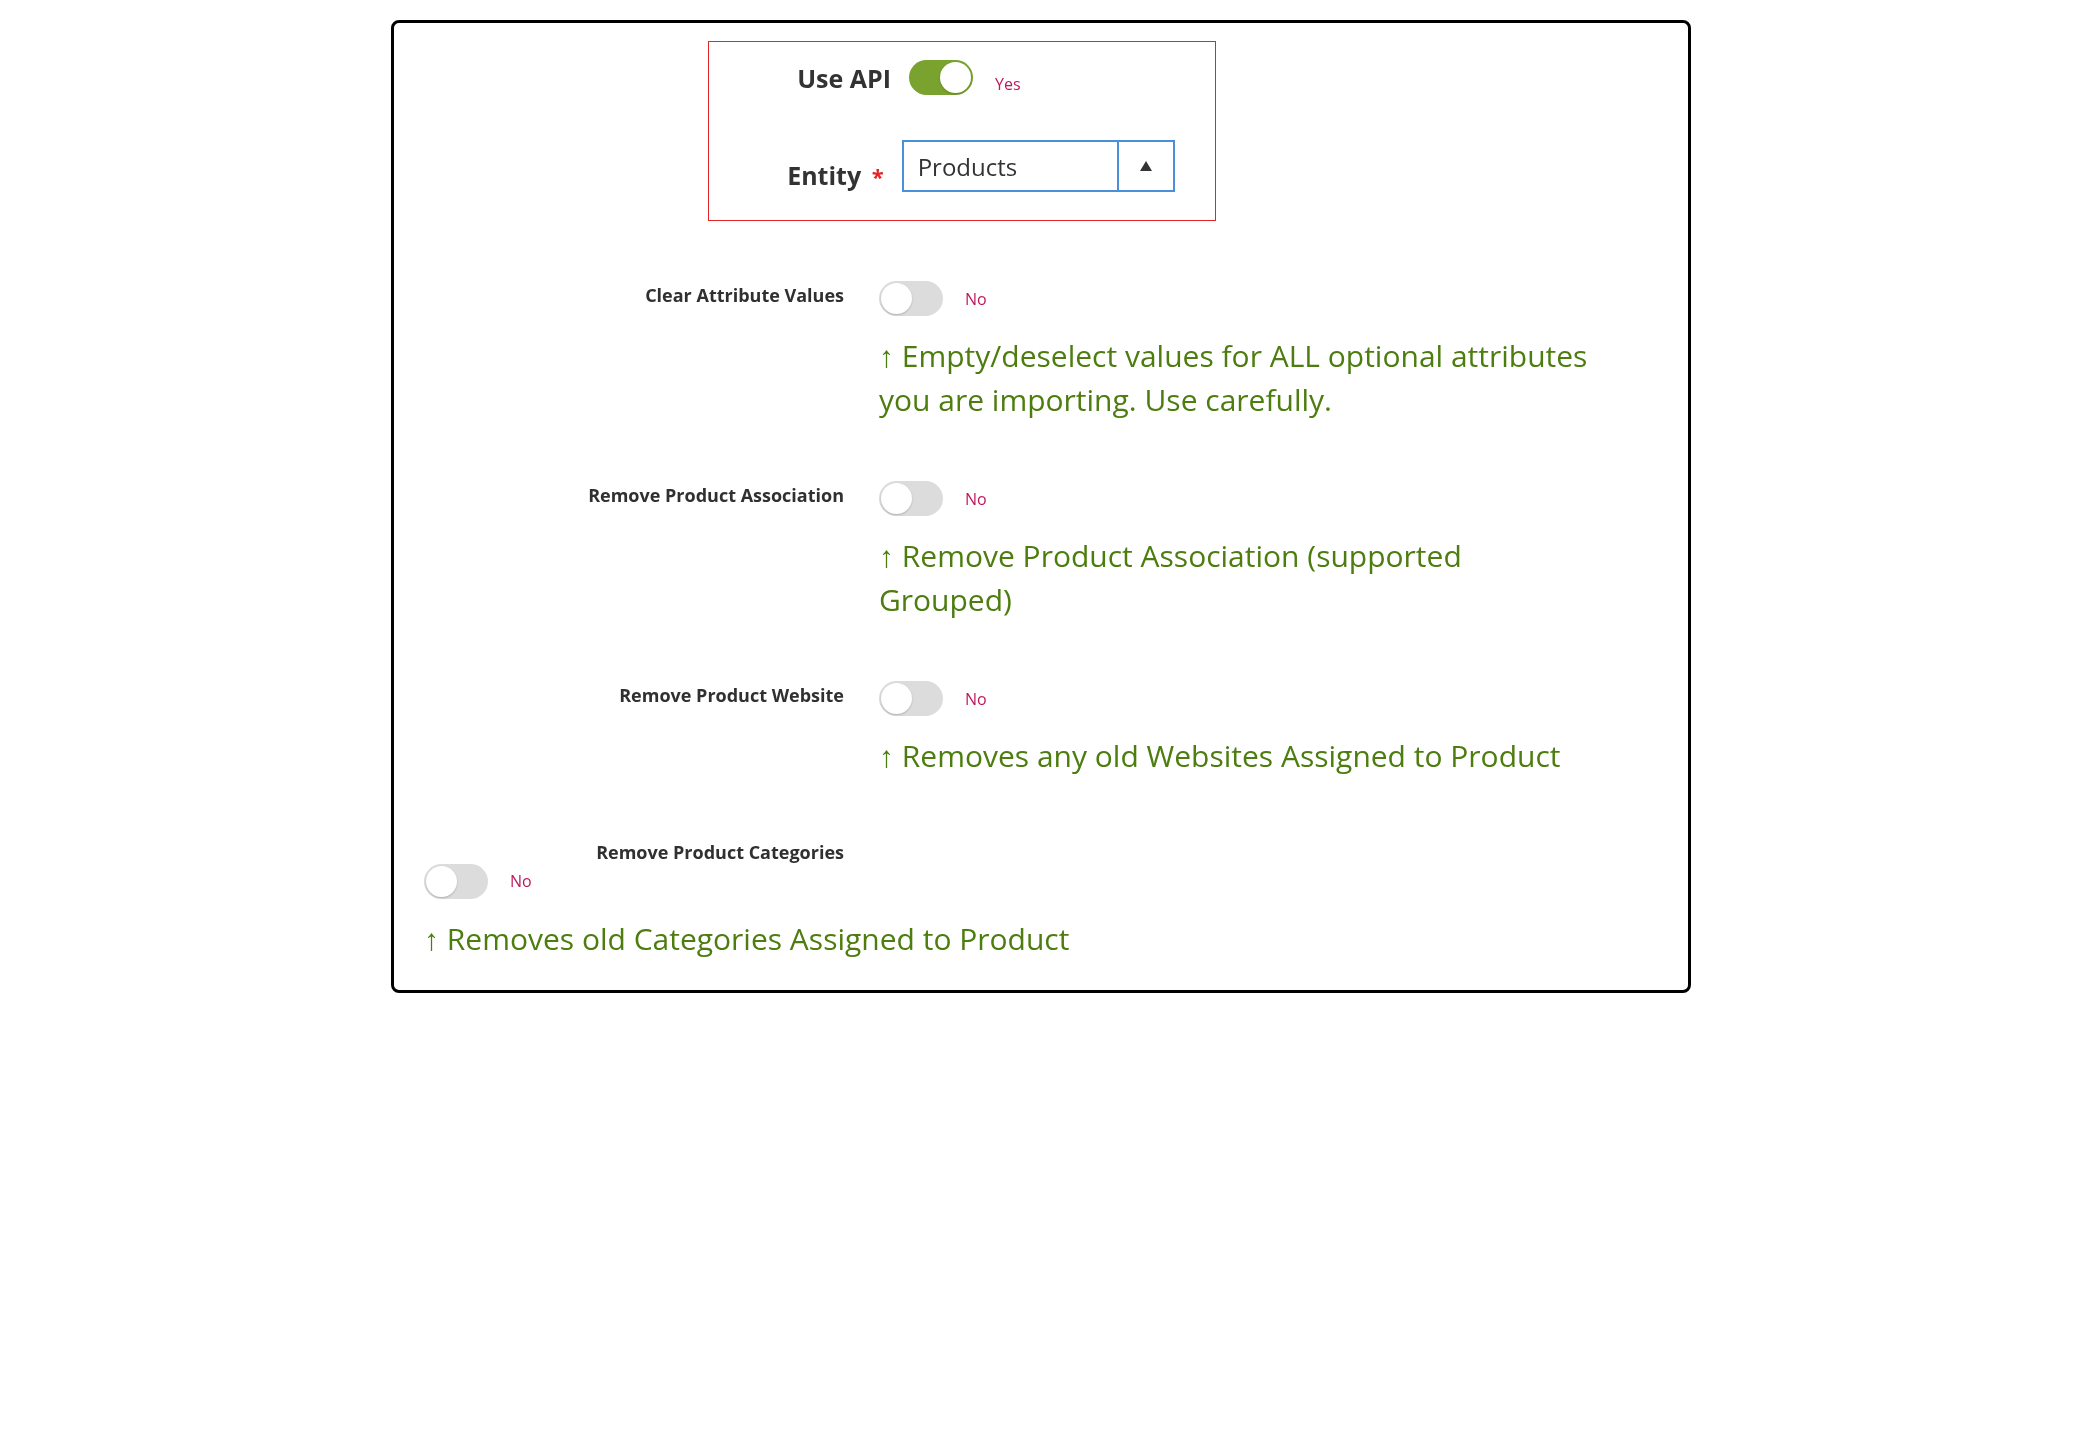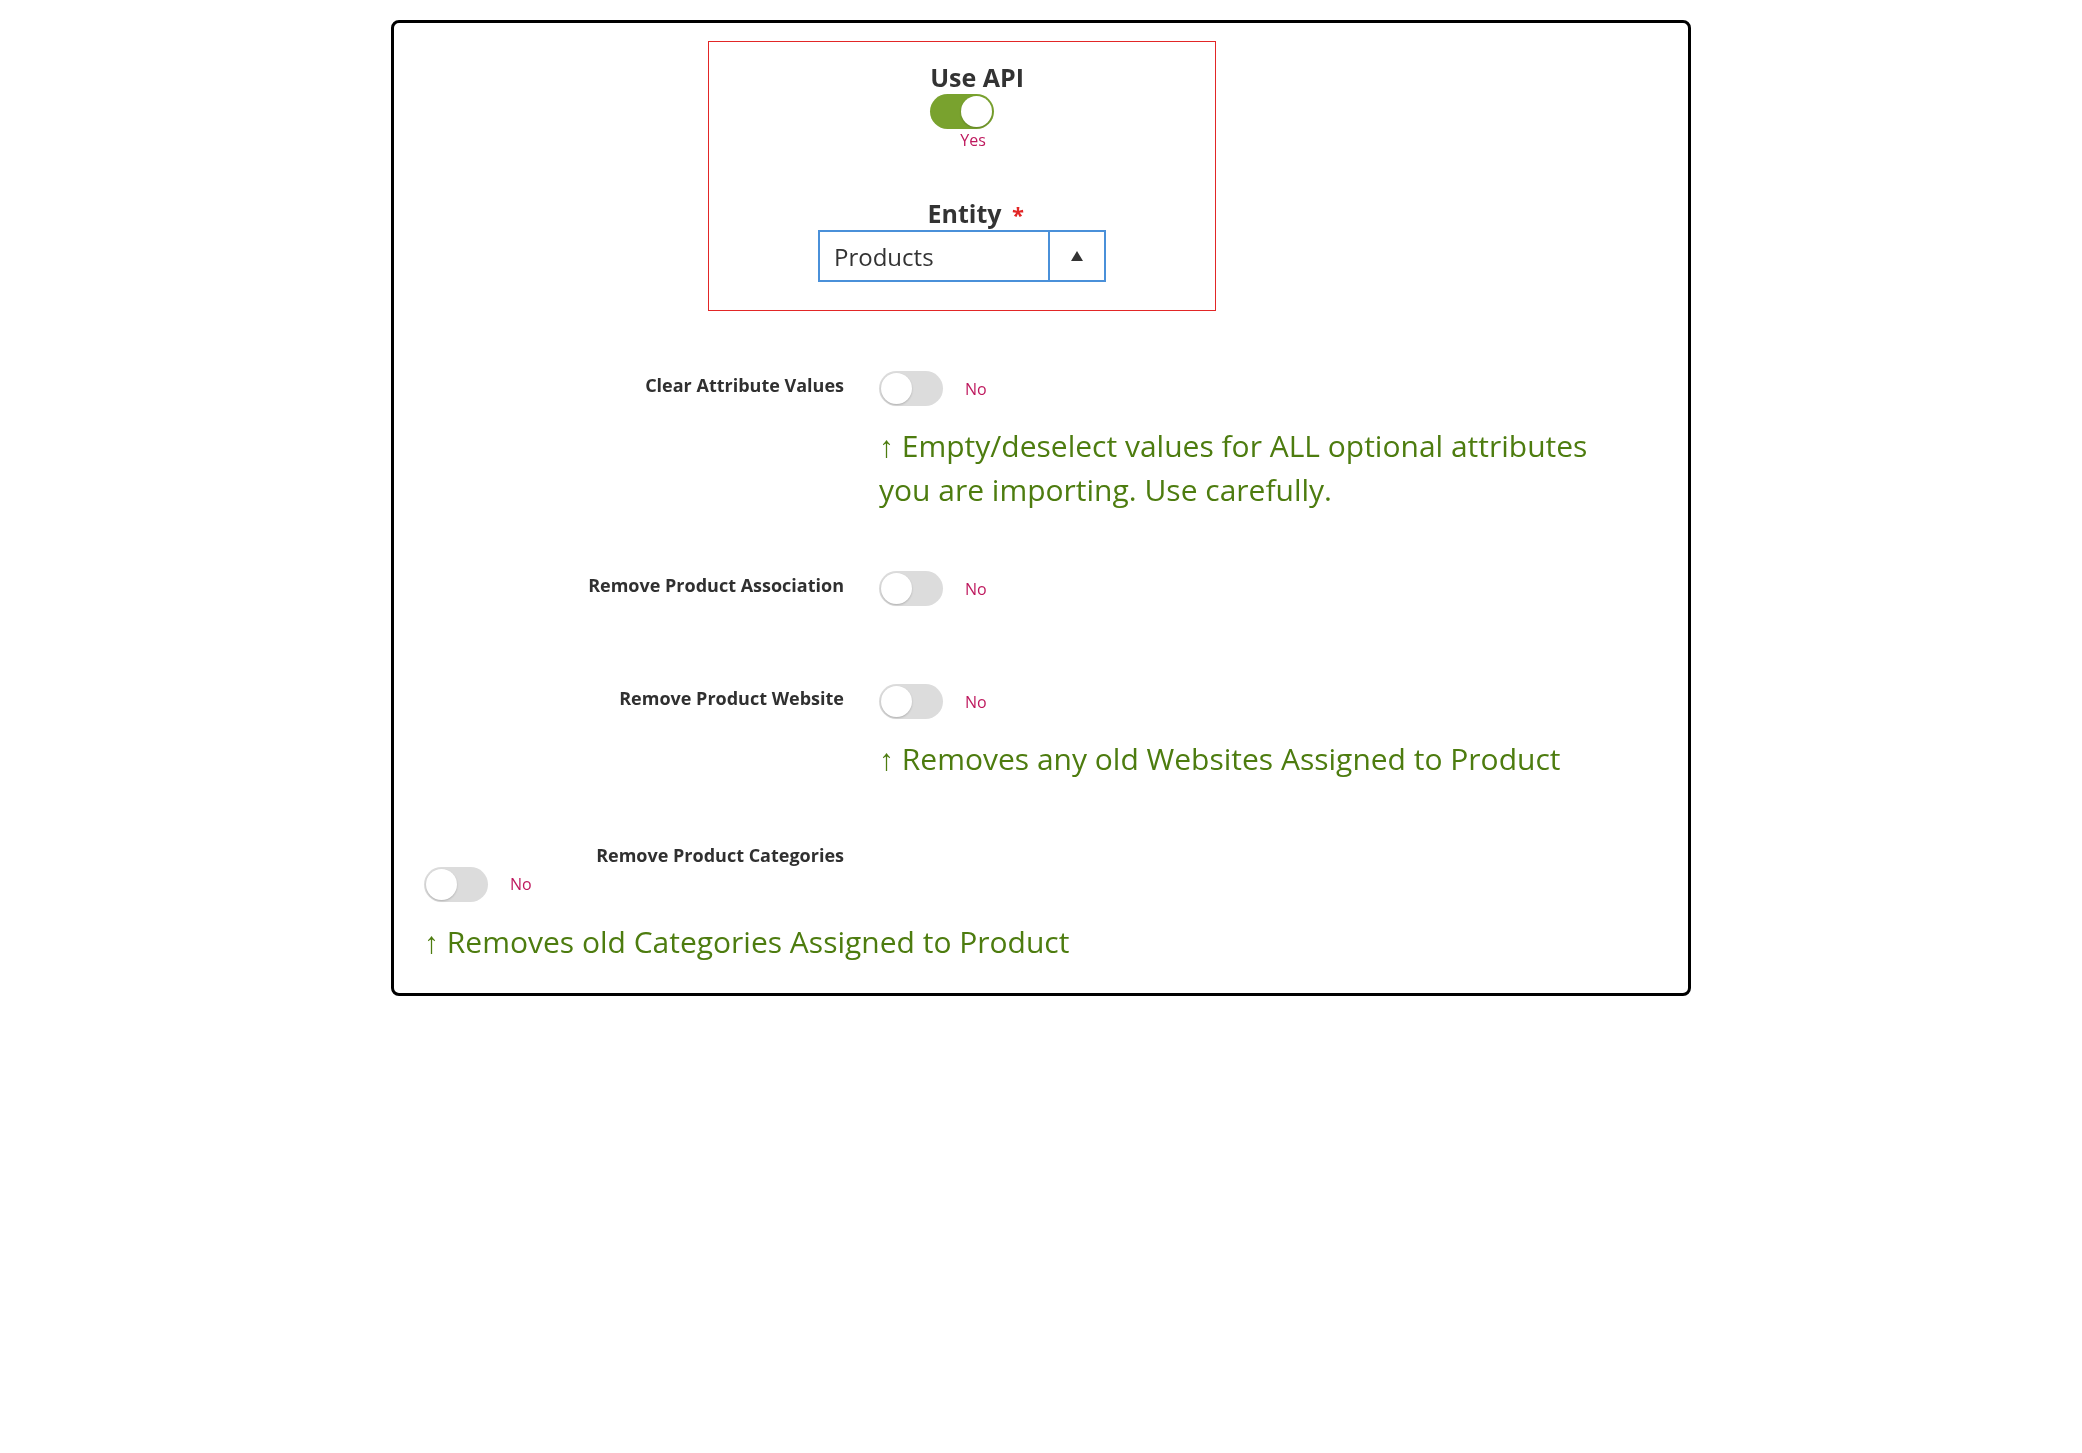--- a/index.html
+++ b/index.html
@@ -23,23 +23,22 @@
   }
   .highlight-box {
     border: 1.5px solid #e22626;
     padding: 18px 40px 28px 40px;
     width: 508px;
     margin-left: 284px;
     margin-bottom: 60px;
   }
   .field-row {
     display: flex;
-    align-items: center;
+    align-items: flex-end;
     margin-bottom: 45px;
-    flex-direction: column;
   }
   .field-row.no-margin {
     margin-bottom: 0;
   }
   .hl-label {
     width: 160px;
     text-align: right;
     font-weight: 700;
     font-size: 25px;
     color: #333;
@@ -198,20 +197,21 @@
     <div class="setting-label-col">
       <span class="setting-label">Remove Product Association</span>
     </div>
     <div class="setting-control-col">
       <div class="toggle-row">
         <div class="toggle off">
           <div class="toggle-knob"></div>
         </div>
         <div class="toggle-label">No</div>
       </div>
+      <div class="helper">↑ Remove Product Association (supported Grouped)</div>
     </div>
   </div>
 
   <div class="setting-block">
     <div class="setting-label-col">
       <span class="setting-label">Remove Product Website</span>
     </div>
     <div class="setting-control-col">
       <div class="toggle-row">
         <div class="toggle off">

